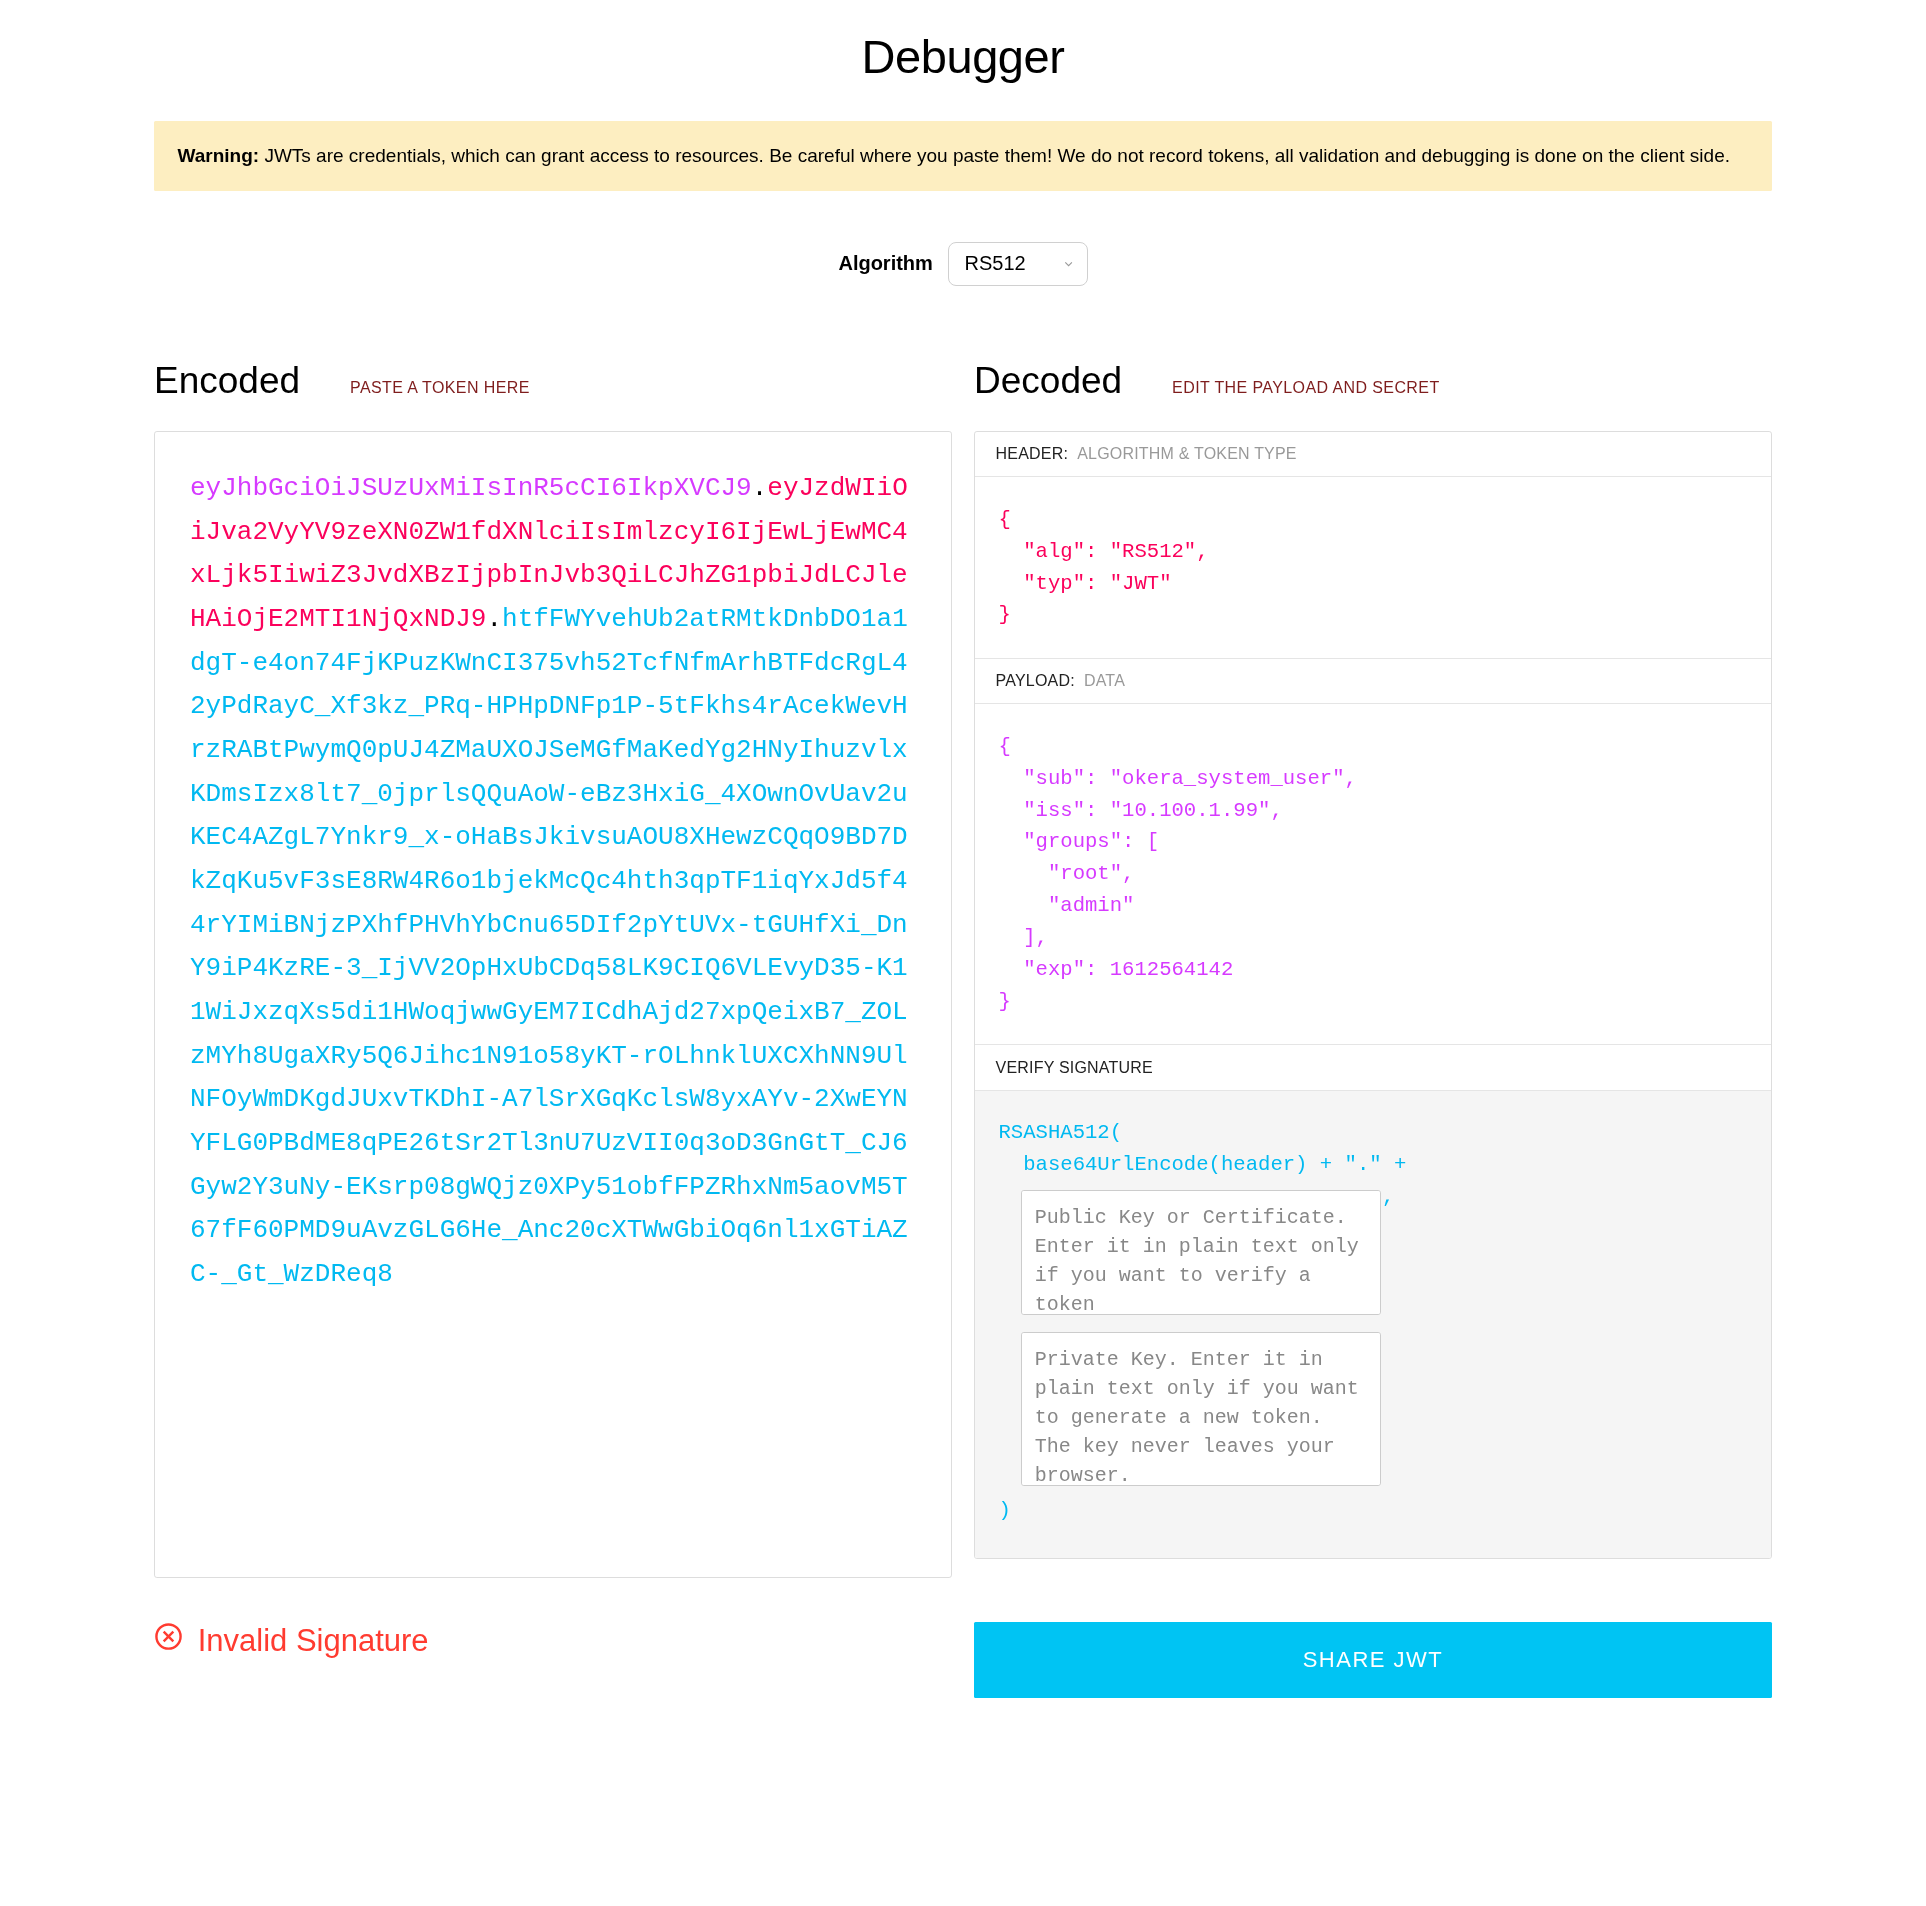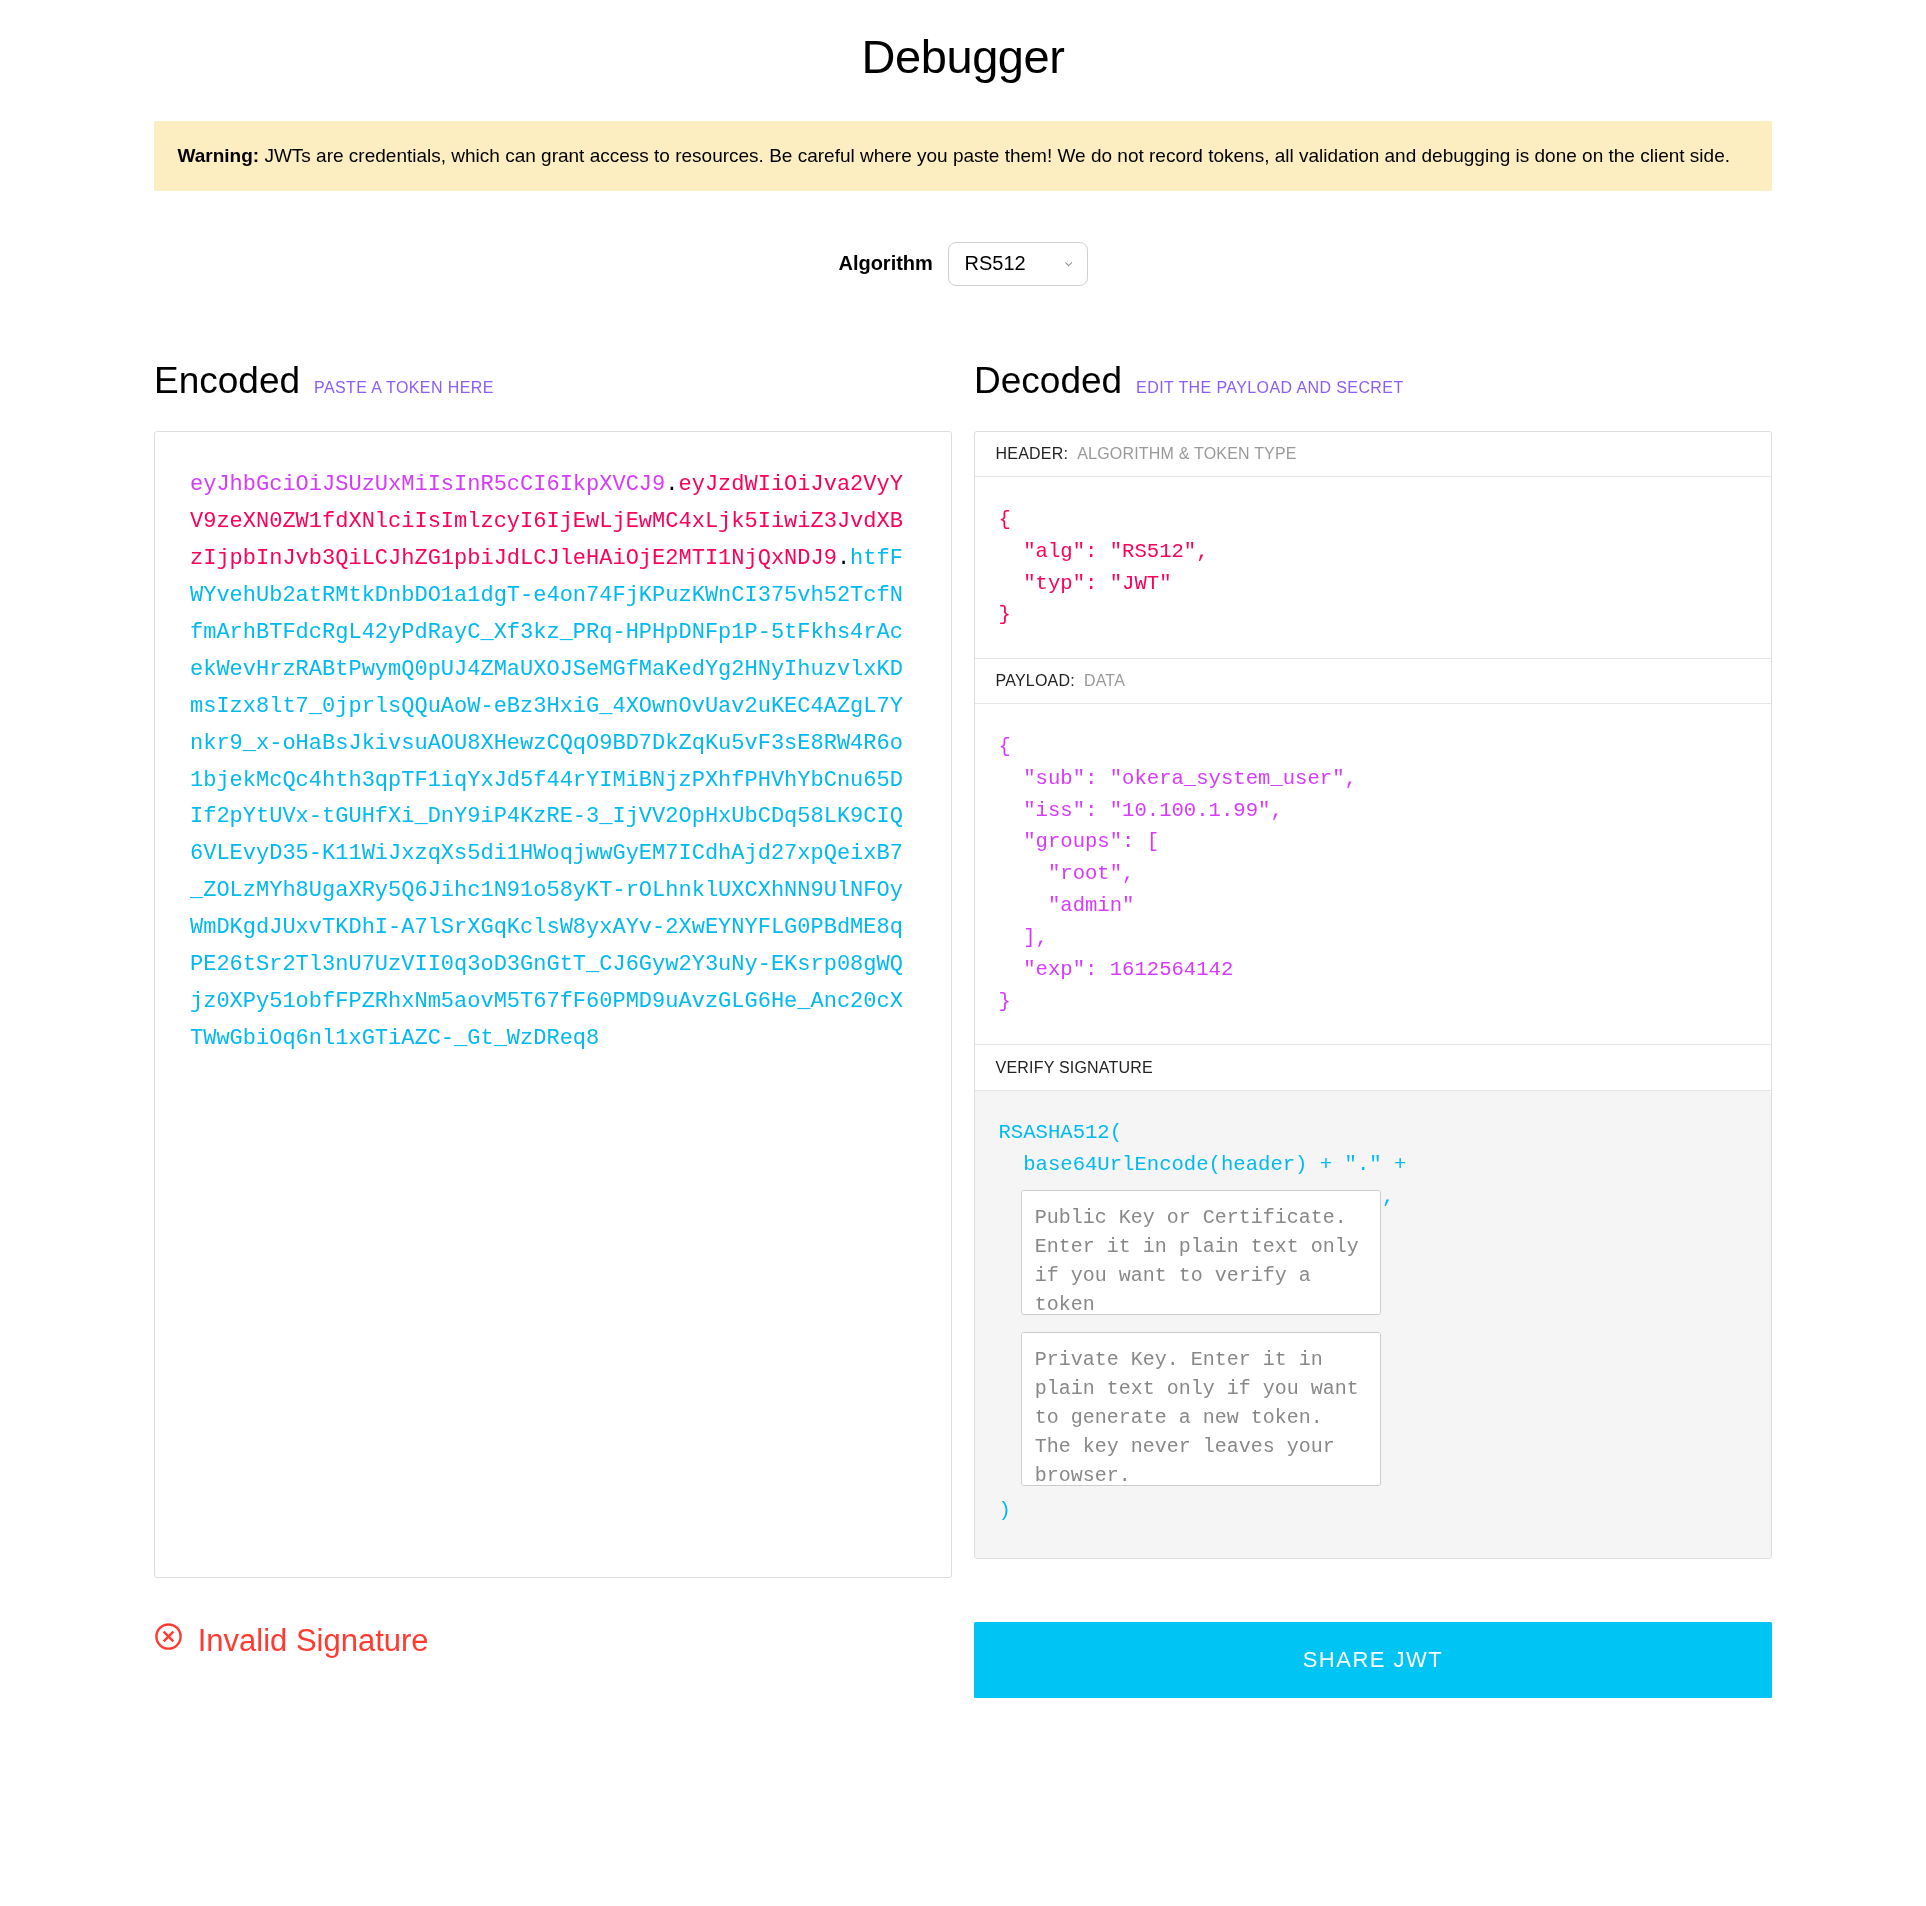--- a/index.html
+++ b/index.html
@@ -56,29 +56,30 @@
 .section-hdr {
   display: flex;
   align-items: baseline;
   gap: 14px;
   margin-bottom: 29px;
 }
 .section-hdr h2 { font-size: 37px; font-weight: 400; }
 .section-hdr .sub {
   font-size: 16px;
   text-transform: uppercase;
-  color: #8b5cf6;
+  color: #7f1d1d;
   letter-spacing: 0.4px;
+  margin-left: 36px;
 }
 .encoded-box {
   border: 0.7px solid #ddd;
   border-radius: 2.9px;
   padding: 35px 35px;
   font-family: "SFMono-Regular", Consolas, "Liberation Mono", Menlo, monospace;
-  font-size: 22px;
+  font-size: 26px;
   line-height: 1.68;
   word-break: break-all;
   min-height: 1147px;
 }
 .jwt-header { color: #d63aff; }
 .jwt-payload { color: #fb015b; }
 .jwt-sig { color: #00b9f1; }
 .jwt-dot { color: #000; }
 .decoded-panel {
   border: 0.7px solid #ddd;

